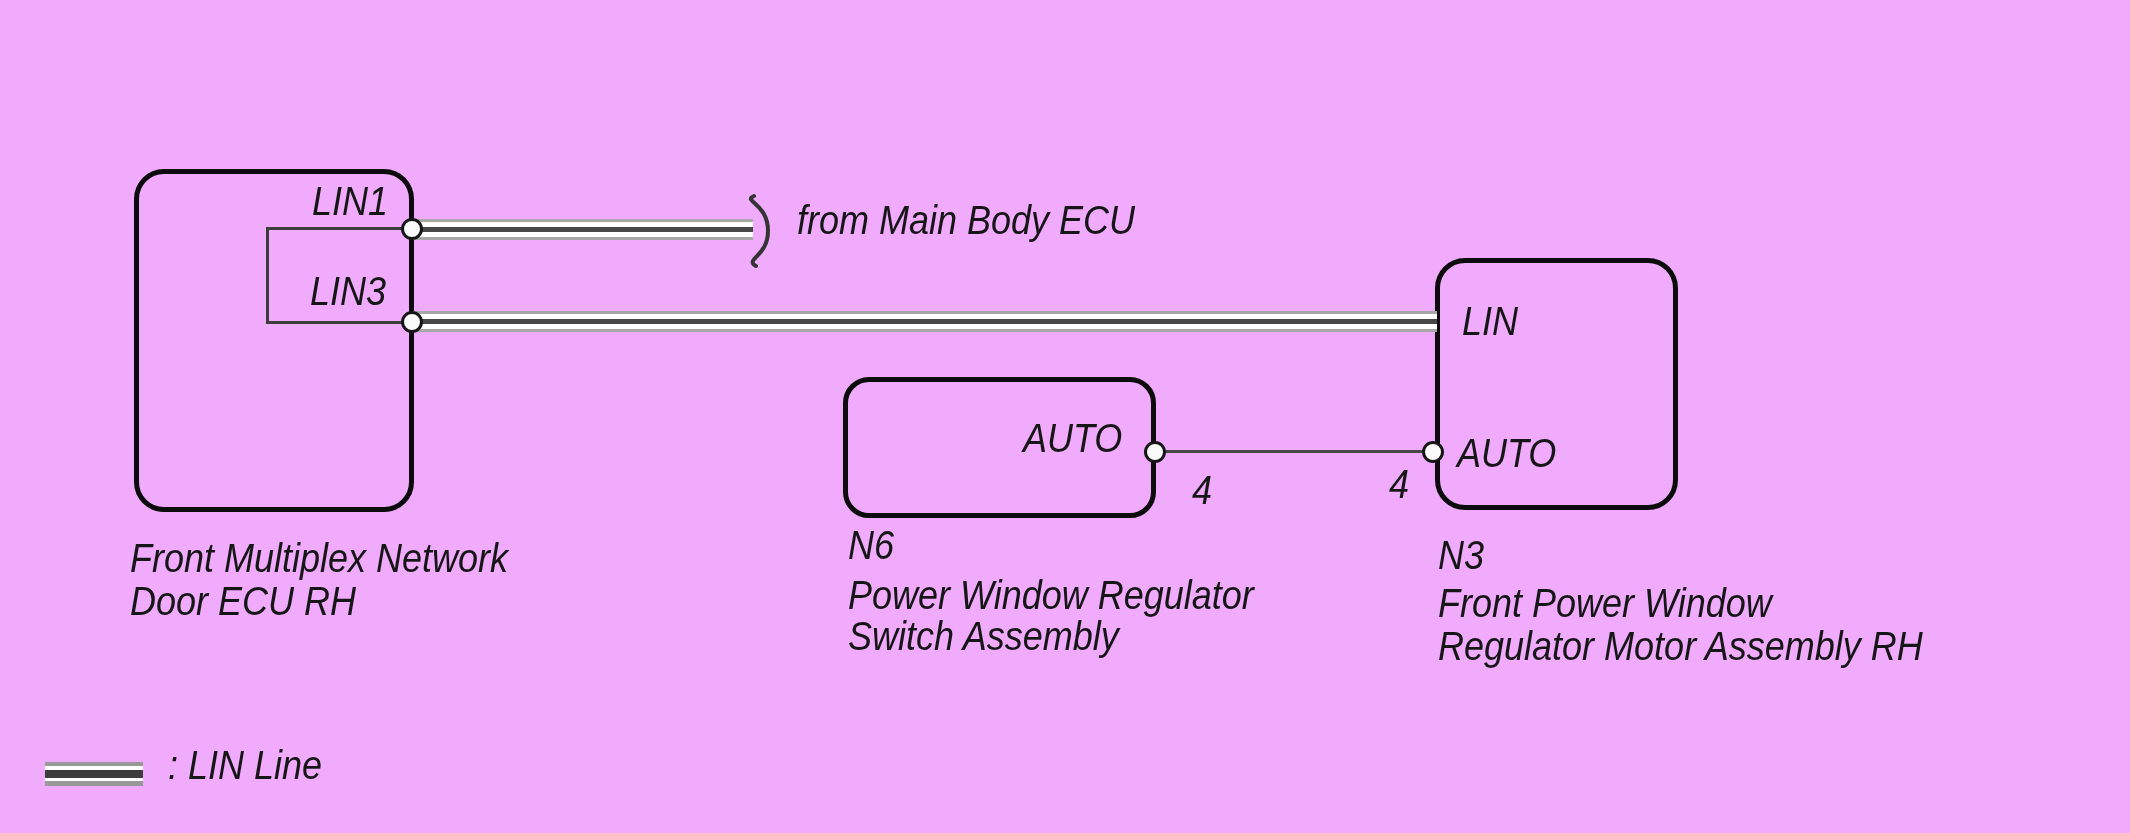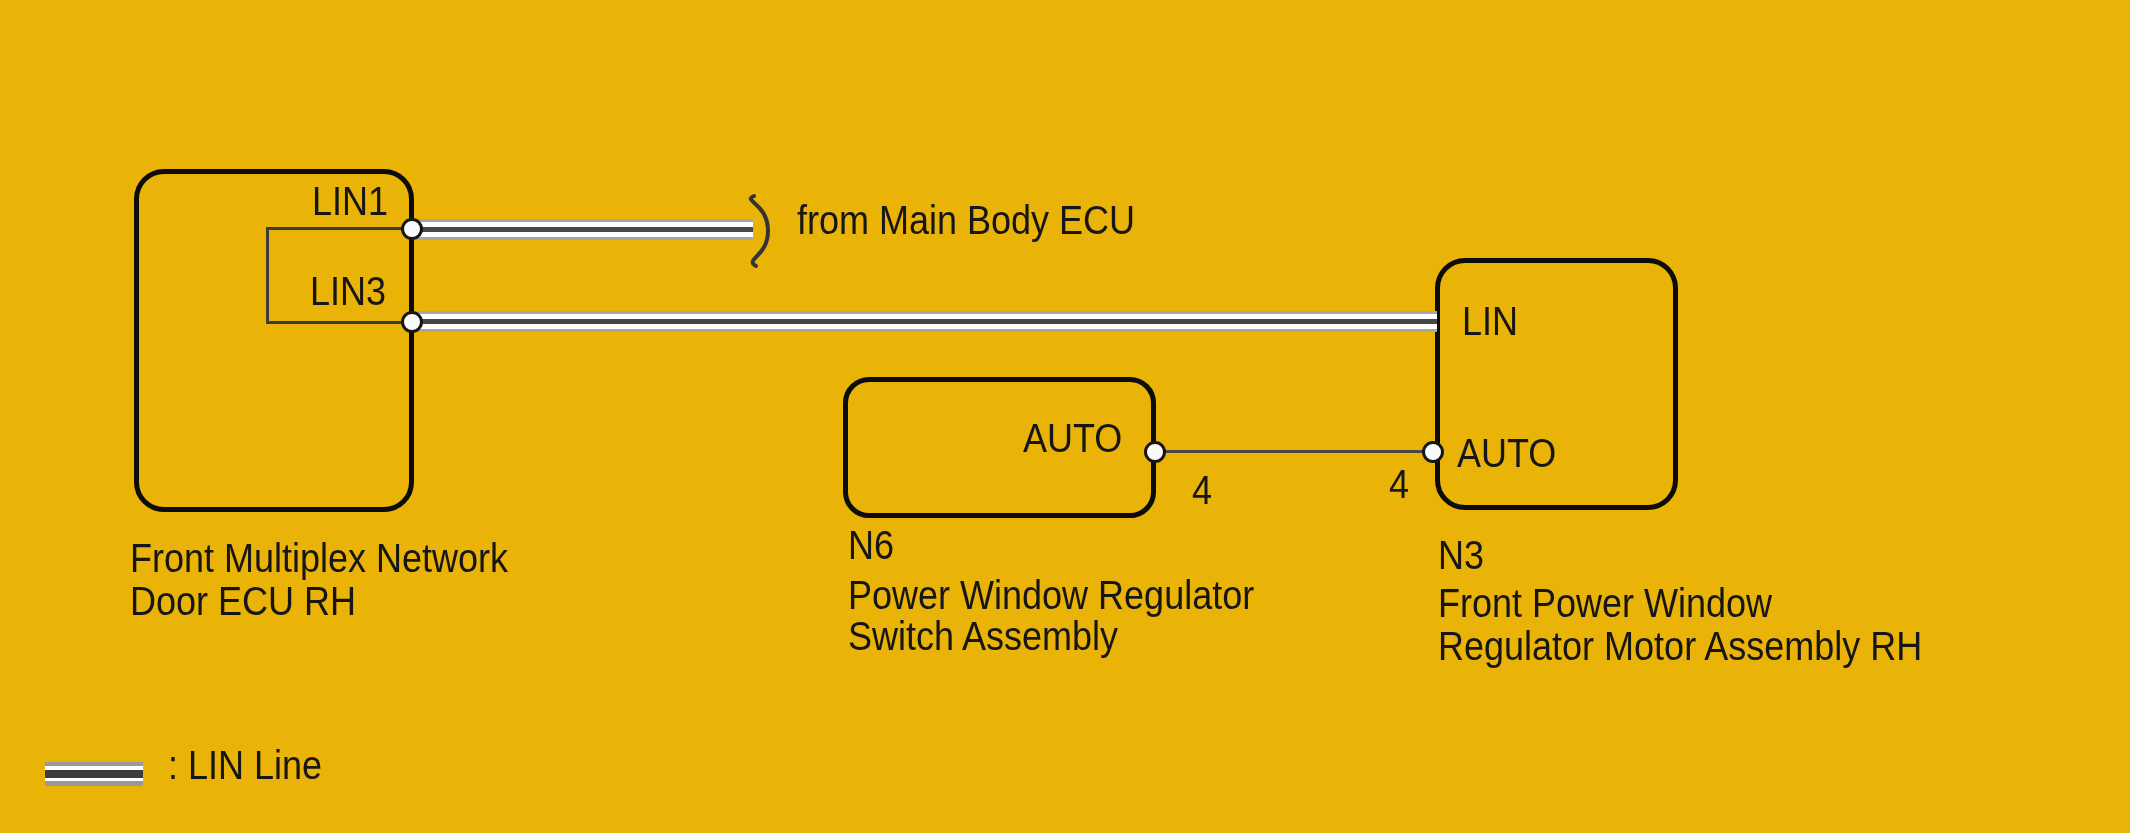--- a/index.html
+++ b/index.html
@@ -1,18 +1,18 @@
 <!DOCTYPE html>
 <html><head>
 <meta charset="utf-8">
 <style>
   html,body{margin:0;padding:0;background:#f5f5f3;}
   .canvas{
-    position:relative;width:2130px;height:833px;background:#eab308;
-    overflow:hidden;font-family:"Liberation Sans",sans-serif;
+    position:relative;width:2130px;height:833px;background:#f0abfc;
+    overflow:hidden;font-family:"Liberation Sans",sans-serif;font-style:italic;
   }
   .box{position:absolute;border:5px solid #0c0c0c;box-sizing:border-box;background:transparent;}
   .inner-rect{position:absolute;border:3px solid #3c3c3c;box-sizing:border-box;}
   .lin-line{
     position:absolute;height:21px;
     background:linear-gradient(to bottom,
       #a7a7a7 0,#a7a7a7 3px,
       #ffffff 3px,#ffffff 8px,
       #474747 8px,#474747 13px,
       #ffffff 13px,#ffffff 18px,

